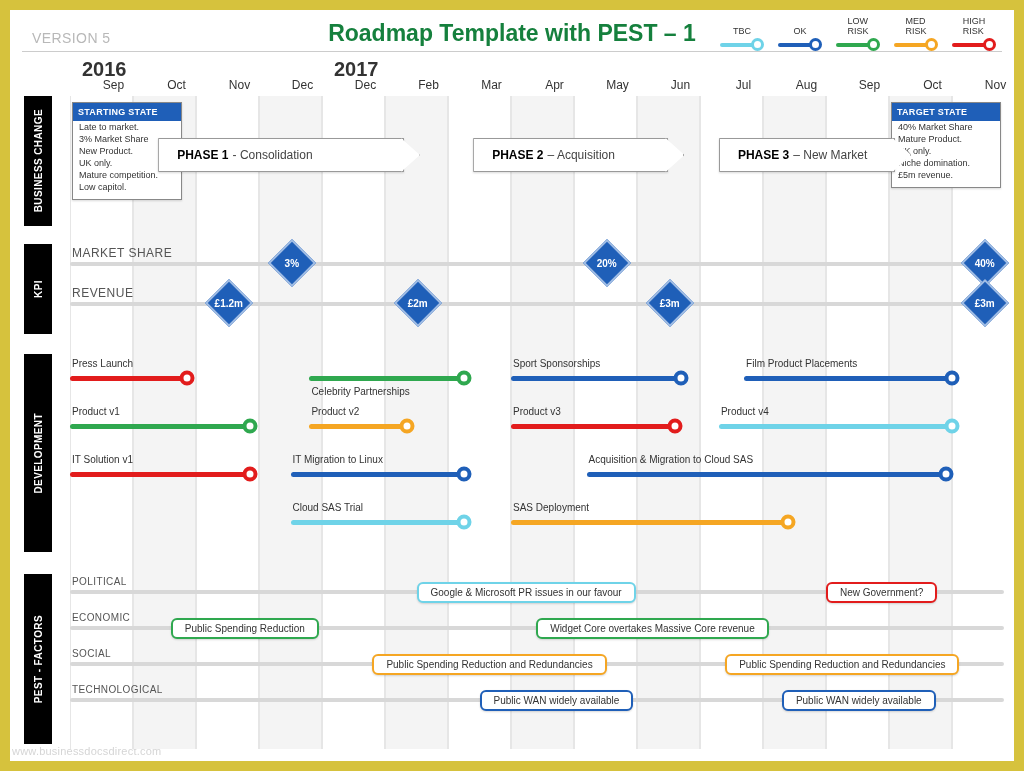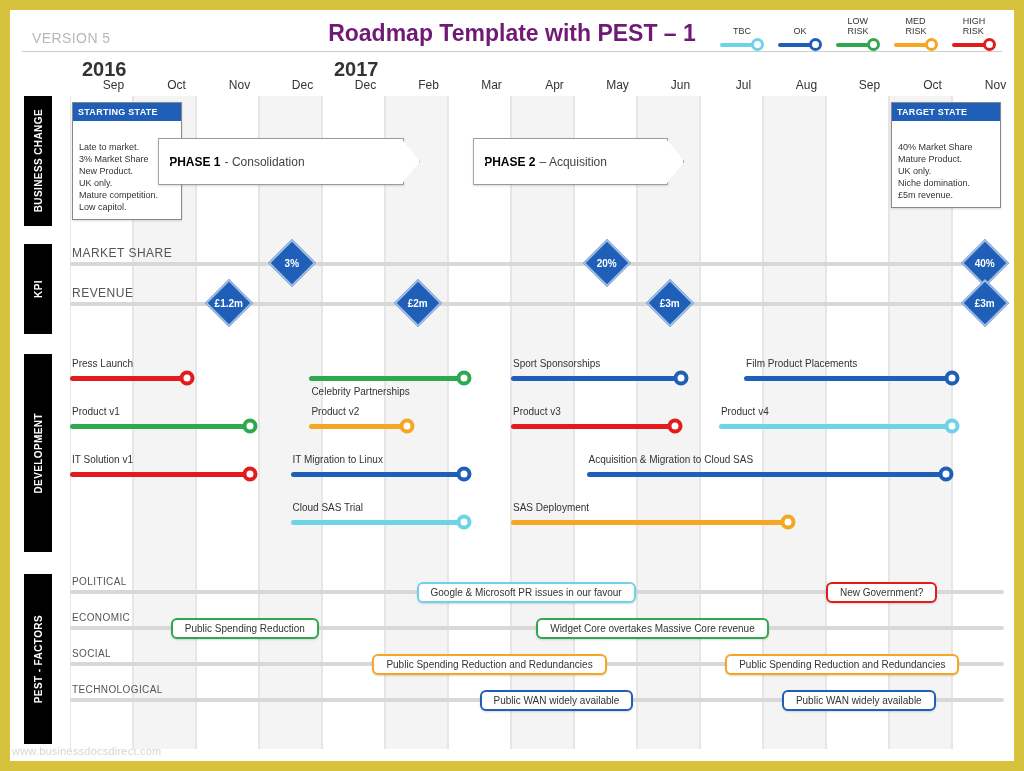--- a/index.html
+++ b/index.html
@@ -4,21 +4,21 @@
 <style>
   :root{
     --tbc:#6fd3e8; --ok:#1f5fb8; --low:#2fa84f; --med:#f5a623; --high:#e21c1c;
     --grid:#e6e6e6; --alt:#f4f4f4; --label-bg:#000; --text:#222;
   }
   *{box-sizing:border-box;font-family:Arial,Helvetica,sans-serif;}
   body{margin:0;background:#fff;}
   .frame{width:1024px;height:771px;border:10px solid #d6c23d;padding:6px 12px 12px 12px;position:relative;overflow:hidden;}
   .version{position:absolute;left:22px;top:20px;color:#b8b8b8;font-size:14px;letter-spacing:.03em;}
   .watermark{position:absolute;left:2px;bottom:4px;color:#d5d5d5;font-size:11px;letter-spacing:.02em;}
-  .title{text-align:center;font-size:23px;font-weight:700;color:#701a75;margin:4px 0 0 0;}
+  .title{text-align:center;font-size:23px;font-weight:700;color:#15803d;margin:4px 0 0 0;}
   .title-rule{height:1px;background:#ccc;margin:4px 0 6px 0;}
   
   .legend{position:absolute;right:18px;top:6px;display:flex;gap:14px;align-items:flex-end;}
   .legend .item{display:flex;flex-direction:column;align-items:center;font-size:9px;line-height:10px;color:#333;}
   .legend .swatch{display:flex;align-items:center;margin-top:2px;}
   .legend .bar{height:4px;width:34px;border-radius:2px;}
   .legend .dot{width:13px;height:13px;border-radius:50%;background:#fff;border:3px solid #000;margin-left:-3px;}
   
   .timeline{position:relative;margin-left:60px;margin-right:10px;}
   .years{position:relative;height:18px;}
@@ -31,24 +31,24 @@
   
   .lane-labels{position:absolute;left:14px;top:86px;bottom:12px;width:44px;z-index:3;}
   .lane-label{position:absolute;left:0;width:28px;background:var(--label-bg);color:#fff;display:flex;align-items:center;justify-content:center;}
   .lane-label span{writing-mode:vertical-rl;transform:rotate(180deg);font-size:10px;font-weight:700;letter-spacing:.04em;}
   
   .content{position:absolute;left:60px;right:10px;top:86px;bottom:12px;z-index:2;}
   .section{position:absolute;left:0;right:0;}
   
   .card{position:absolute;background:#fff;border:1px solid #888;font-size:9px;line-height:12px;color:#333;width:110px;box-shadow:0 1px 2px rgba(0,0,0,.15);}
   .card .hdr{background:#1f5fb8;color:#fff;font-weight:700;font-size:9px;padding:3px 5px;letter-spacing:.03em;}
-  .card .body{padding:20px 6px 6px 6px;}
+  .card .body{padding:0 6px 6px 6px;}
   .card .body div{white-space:nowrap;}
   
-  .phase{position:absolute;height:47px;display:flex;align-items:center;border:1px solid #999;background:#fff;padding:0 14px 0 10px;box-shadow:0 1px 2px rgba(0,0,0,.15);}
+  .phase{position:absolute;height:34px;display:flex;align-items:center;border:1px solid #999;background:#fff;padding:0 14px 0 18px;box-shadow:0 1px 2px rgba(0,0,0,.15);}
   .phase:before{content:"";position:absolute;left:-1px;top:-1px;bottom:-1px;width:12px;background:#fff;border-left:1px solid #999;clip-path:polygon(0 0,100% 50%,0 100%);}
   .phase:after{content:"";position:absolute;right:-17px;top:-1px;bottom:-1px;width:18px;background:#fff;border:1px solid #999;border-left:none;clip-path:polygon(0 0,100% 50%,0 100%);}
   .phase b{font-size:12px;margin-right:4px;}
   .phase span{font-size:12px;color:#444;}
   
   .kpi-row{position:absolute;left:0;right:0;height:4px;background:#d8d8d8;border-radius:2px;}
   .kpi-label{position:absolute;font-size:12px;color:#555;letter-spacing:.04em;}
   .diamond{position:absolute;width:34px;height:34px;background:#1f5fb8;border:2px solid #9fbce4;transform:rotate(45deg);display:flex;align-items:center;justify-content:center;}
   .diamond span{transform:rotate(-45deg);color:#fff;font-size:10px;font-weight:700;}
   
@@ -185,20 +185,24 @@
             <div>£5m revenue.</div>
           </div>
         </div>
         <div class="phase" style="left: 88.2px; width: 245.7px; top: 42px;">
           <b>PHASE 1</b>
           <span> - Consolidation</span>
         </div>
         <div class="phase" style="left: 403.2px; width: 195.3px; top: 42px;">
           <b>PHASE 2</b>
           <span> – Acquisition</span>
+        </div>
+        <div class="phase" style="left: 648.9px; width: 176.4px; top: 42px;">
+          <b>PHASE 3</b>
+          <span> – New Market</span>
         </div>
       </div>
       <div class="section" style="top: 148px; height: 90px;">
         <div class="kpi-label" style="left: 2px; top: 2px;">MARKET SHARE</div>
         <div class="kpi-row" style="top: 18px;"></div>
         <div class="kpi-label" style="left: 2px; top: 42px;">REVENUE</div>
         <div class="kpi-row" style="top: 58px;"></div>
         <div class="diamond" style="left: 205px; top: 2px;">
           <span>3%</span>
         </div>

